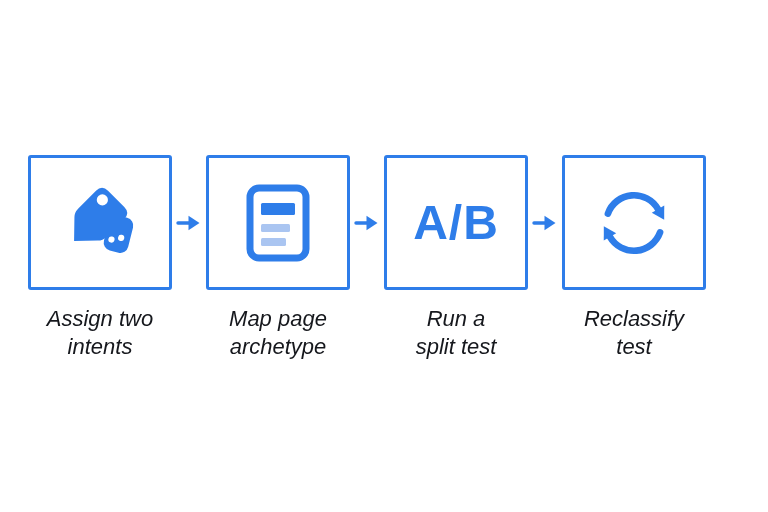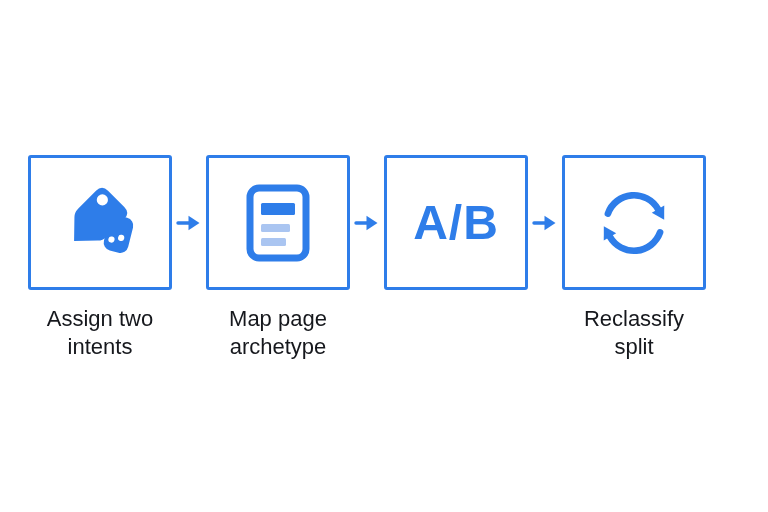--- a/index.html
+++ b/index.html
@@ -40,20 +40,21 @@
     justify-content: center;
   }
   .label {
     margin-top: 15px;
     font-size: 22px;
     line-height: 28px;
     font-weight: 500;
     text-align: center;
     white-space: pre-line;
     color: var(--text);
+    font-style: italic;
   }
   .arrow-cell {
     width: 34px;
     height: 135px;
     display: flex;
     align-items: center;
     justify-content: center;
   }
   .ab-text {
     font-size: 48px;
@@ -120,20 +121,22 @@
         <path d="M2 11 H 14" stroke="var(--accent)" stroke-width="3.4" stroke-linecap="round" fill="none"></path>
         <path d="M12.5 3.8 L23.5 11 L12.5 18.2 Z" fill="var(--accent)"></path>
       </svg>
     </span>
   </div>
 
   <div class="step">
     <div class="box">
       <span class="ab-text">A/B</span>
     </div>
+    <div class="label">Run a
+split test</div>
   </div>
 
   <div class="arrow-cell">
     <span>
       <svg width="26" height="22" viewBox="0 0 26 22">
         <path d="M2 11 H 14" stroke="var(--accent)" stroke-width="3.4" stroke-linecap="round" fill="none"></path>
         <path d="M12.5 3.8 L23.5 11 L12.5 18.2 Z" fill="var(--accent)"></path>
       </svg>
     </span>
   </div>
@@ -143,16 +146,16 @@
       <span>
         <svg width="78" height="78" viewBox="0 0 76 76">
           <path d="M12.6 28.8 A 27 27 0 0 1 61.4 24.5" stroke="var(--accent)" stroke-width="6.5" stroke-linecap="round" fill="none"></path>
           <path d="M0 -7 L12 0 L0 7 Z" fill="var(--accent)" transform="translate(61.4,24.5) rotate(60)"></path>
           <path d="M63.4 47.2 A 27 27 0 0 1 14.6 51.5" stroke="var(--accent)" stroke-width="6.5" stroke-linecap="round" fill="none"></path>
           <path d="M0 -7 L12 0 L0 7 Z" fill="var(--accent)" transform="translate(14.6,51.5) rotate(240)"></path>
         </svg>
       </span>
     </div>
     <div class="label">Reclassify
-split</div>
+test</div>
   </div>
 
 </div>
 
 </body></html>

